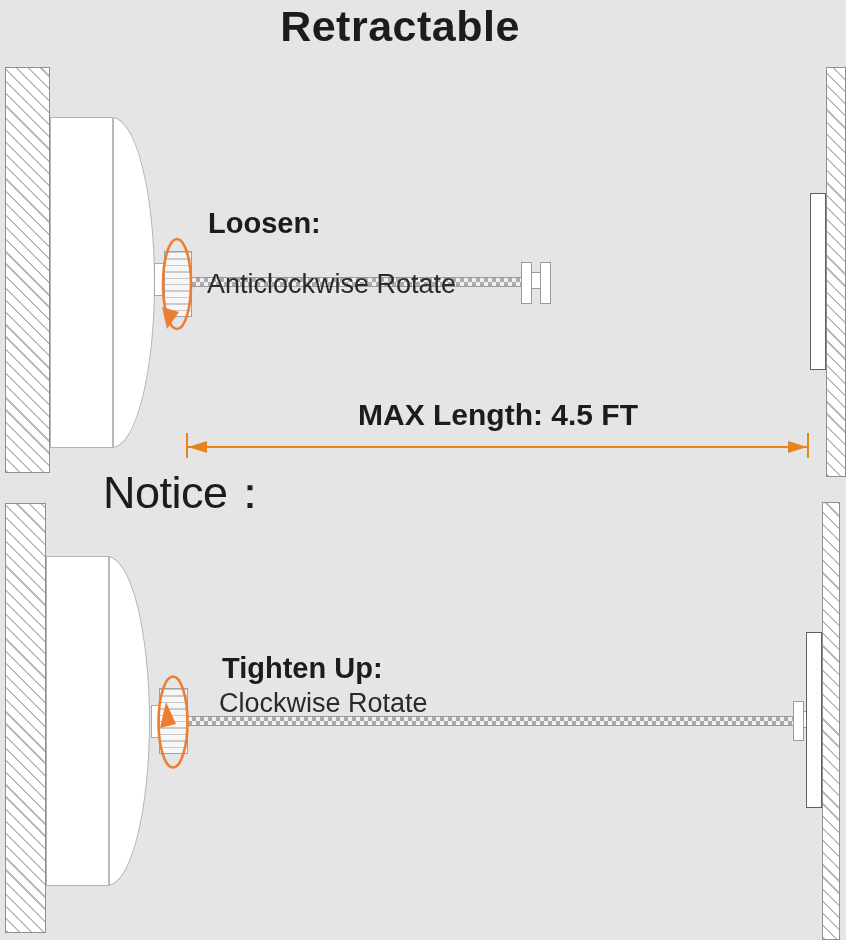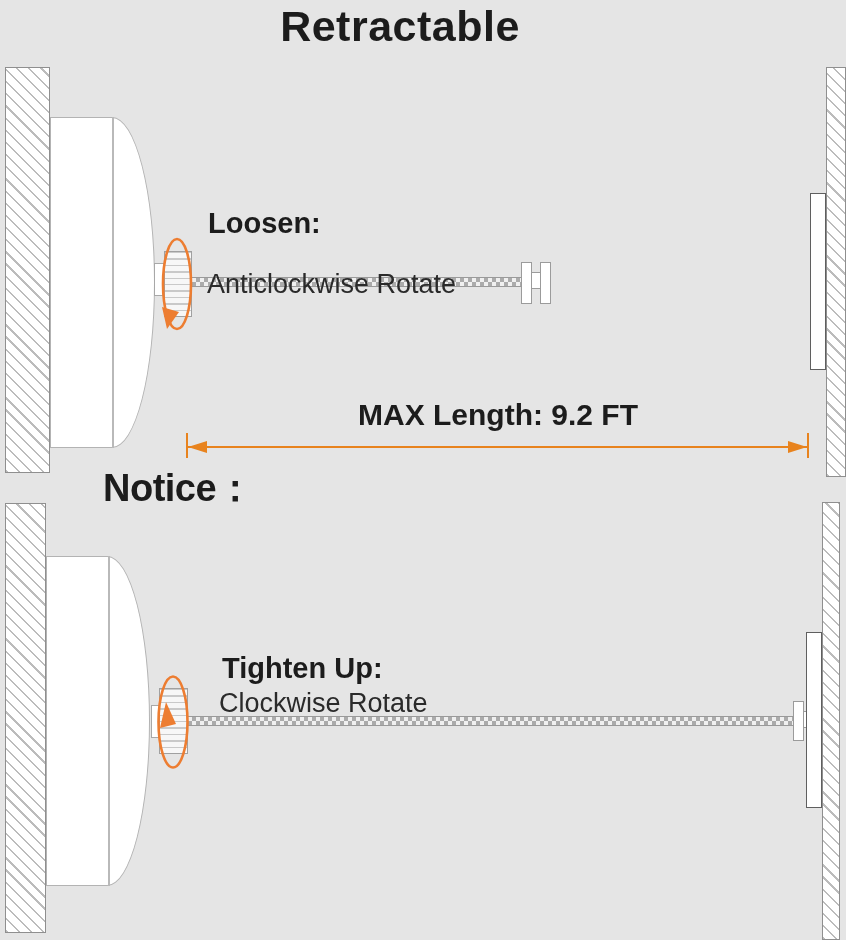--- a/index.html
+++ b/index.html
@@ -33,21 +33,21 @@
     border-top:1px solid #9a9a9a;border-bottom:1px solid #9a9a9a;
     height:10px;
   }
   .hook-bar{background:#fff;border:1.5px solid #9b9b9b;}
   .plate{background:#fff;border:1.5px solid #5f5f5f;}
   
   .title{width:800px;left:0;top:2px;text-align:center;font-size:43px;font-weight:bold;letter-spacing:.5px;}
   .lbl-bold{font-size:29px;font-weight:bold;text-align:right;}
   .lbl-reg{font-size:27px;font-weight:400;color:#2a2a2a;}
   .max-label{left:323px;top:398px;width:350px;text-align:center;font-size:30px;font-weight:bold;}
-  .notice-head{left:103px;top:463px;font-size:38px;font-weight:bold;letter-spacing:-.5px;}
+  .notice-head{left:103px;top:463px;font-size:45px;font-weight:normal;letter-spacing:-.5px;}
   .notice-body{left:83px;top:515px;width:760px;text-align:center;font-size:17.5px;font-weight:bold;line-height:1.36;color:#161616;}
   svg{position:absolute;overflow:visible;}
 </style>
 </head>
 <body>
 
 <div id="stage">
 
   <div class="abs title">Retractable</div>
 
@@ -70,21 +70,21 @@
 
   <div class="abs hook-bar" style="left:530px;top:272px;width:12px;height:17px;"></div>
   <div class="abs hook-bar" style="left:521px;top:262px;width:11px;height:42px;"></div>
   <div class="abs hook-bar" style="left:540px;top:262px;width:11px;height:42px;"></div>
 
   <div class="abs plate" style="left:810px;top:193px;width:16px;height:177px;"></div>
 
   <div class="abs lbl-bold" style="left:208px;top:207px;">Loosen:</div>
   <div class="abs lbl-reg" style="left:207px;top:243px;margin-top:26px;">Anticlockwise Rotate</div>
 
-  <div class="abs max-label">MAX Length: 9.2 FT</div>
+  <div class="abs max-label">MAX Length: 4.5 FT</div>
   <svg style="left:180px;top:424px;" width="635" height="38" viewBox="0 0 635 38">
     <line x1="7" y1="23" x2="628" y2="23" stroke-width="2" stroke="#E8831E"></line>
     <line x1="7" y1="9" x2="7" y2="34" stroke-width="2" stroke="#E8831E"></line>
     <line x1="628" y1="9" x2="628" y2="34" stroke-width="2" stroke="#E8831E"></line>
     <polygon points="8,23 27,17 27,29" fill="#E8831E"></polygon>
     <polygon points="627,23 608,17 608,29" fill="#E8831E"></polygon>
   </svg>
 
   <div class="abs notice-head">Notice：</div>
   <div class="abs notice-body">

